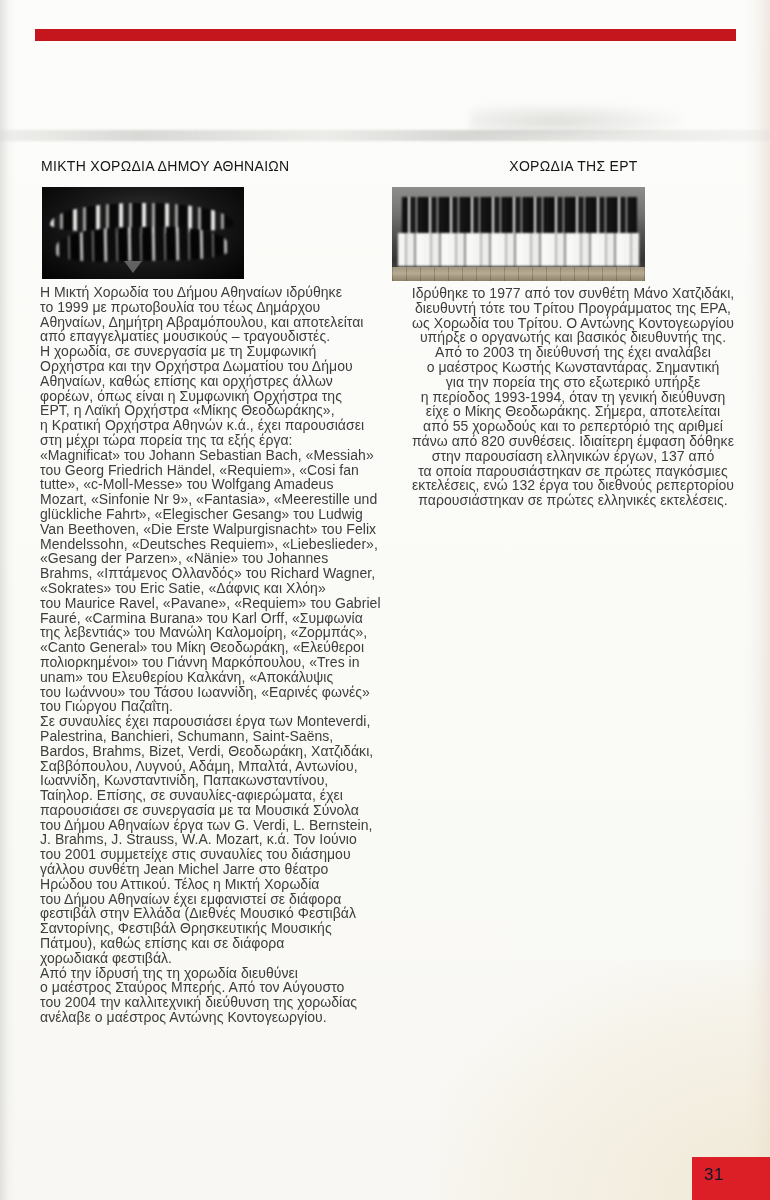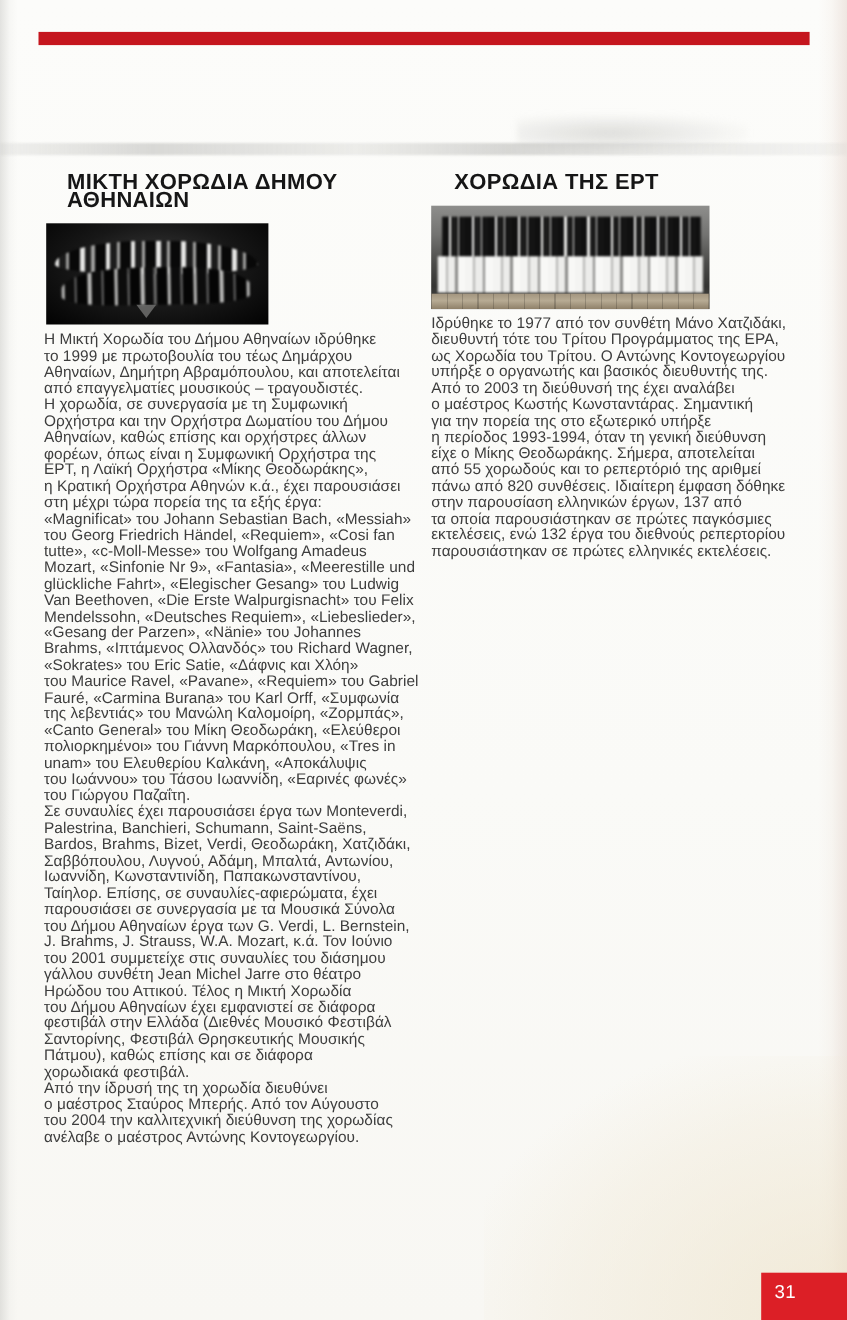--- a/index.html
+++ b/index.html
@@ -18,23 +18,23 @@
     background:radial-gradient(ellipse at 100% 100%,rgba(238,228,204,.75) 0%,rgba(240,232,212,.35) 55%,rgba(255,255,255,0) 78%);}
   .scan-band{position:absolute;left:0;top:130px;width:770px;height:11px;filter:blur(1px);
     background:linear-gradient(90deg,rgba(195,195,192,.20) 0%,rgba(168,168,165,.42) 18%,rgba(190,190,187,.25) 42%,rgba(160,160,157,.40) 60%,rgba(185,185,182,.28) 78%,rgba(200,200,197,.15) 100%);}
   .scan-smudge{position:absolute;left:470px;top:104px;width:210px;height:34px;filter:blur(3px);
     background:radial-gradient(ellipse at 40% 50%,rgba(175,175,172,.38),rgba(200,200,197,.12) 60%,rgba(255,255,255,0) 80%);}
   .top-bar{position:absolute;left:35px;top:29px;width:701px;height:12px;background:#c5161e;}
 
   
   .col{position:absolute;top:158px;}
   .col-left{left:40px;width:352px;}
-  .col-right{left:392px;width:362px;}
+  .col-right{left:392px;width:362px;text-align:center;}
   h2.article-title{
-    margin:0 0 0 21px;font-size:20px;font-weight:bold;color:#161616;
+    margin:0 0 0 1px;font-size:14px;font-weight:normal;color:#161616;
     letter-spacing:.3px;line-height:16px;
   }
   .photo{position:relative;overflow:hidden;margin-top:13px;}
   .photo-left{margin-left:2px;width:202px;height:92px;
     background:radial-gradient(ellipse at 50% 42%,#3b3b3b 0%,#171717 52%,#020202 100%);}
   .photo-right{width:253px;height:94px;
     background:linear-gradient(180deg,#8e8e8c 0%,#737371 28%,#4c4c4a 55%,#343432 78%,#4a4a48 100%);}
   .choir-row{position:absolute;filter:blur(1px);}
   .pl-row1{left:8px;right:10px;top:16px;height:30px;
     border-radius:48% 48% 42% 42% / 75% 75% 30% 30%;
@@ -53,21 +53,21 @@
   .pr-rail:after{content:"";position:absolute;inset:0;
     background:repeating-linear-gradient(90deg,rgba(0,0,0,.18) 0 1px,rgba(255,255,255,0) 1px 14px);}
   .article-body{
     margin-top:6px;font-size:14px;line-height:14.8px;color:#3d3d3d;
     white-space:pre-line;letter-spacing:.05px;
   }
   .col-right .article-body{margin-top:5px;}
 
   .page-num{
     position:absolute;left:692px;top:1157px;width:78px;height:43px;background:#dc1f26;
-    color:#ffffff;font-size:17px;line-height:17px;
+    color:#0f172a;font-size:17px;line-height:17px;
   }
   .page-num span{position:absolute;left:12px;top:9px;letter-spacing:.5px;}
 </style>
 </head>
 <body>
 
 <div class="page">
 
   <div class="edge-left"></div>
   <div class="edge-right"></div>

